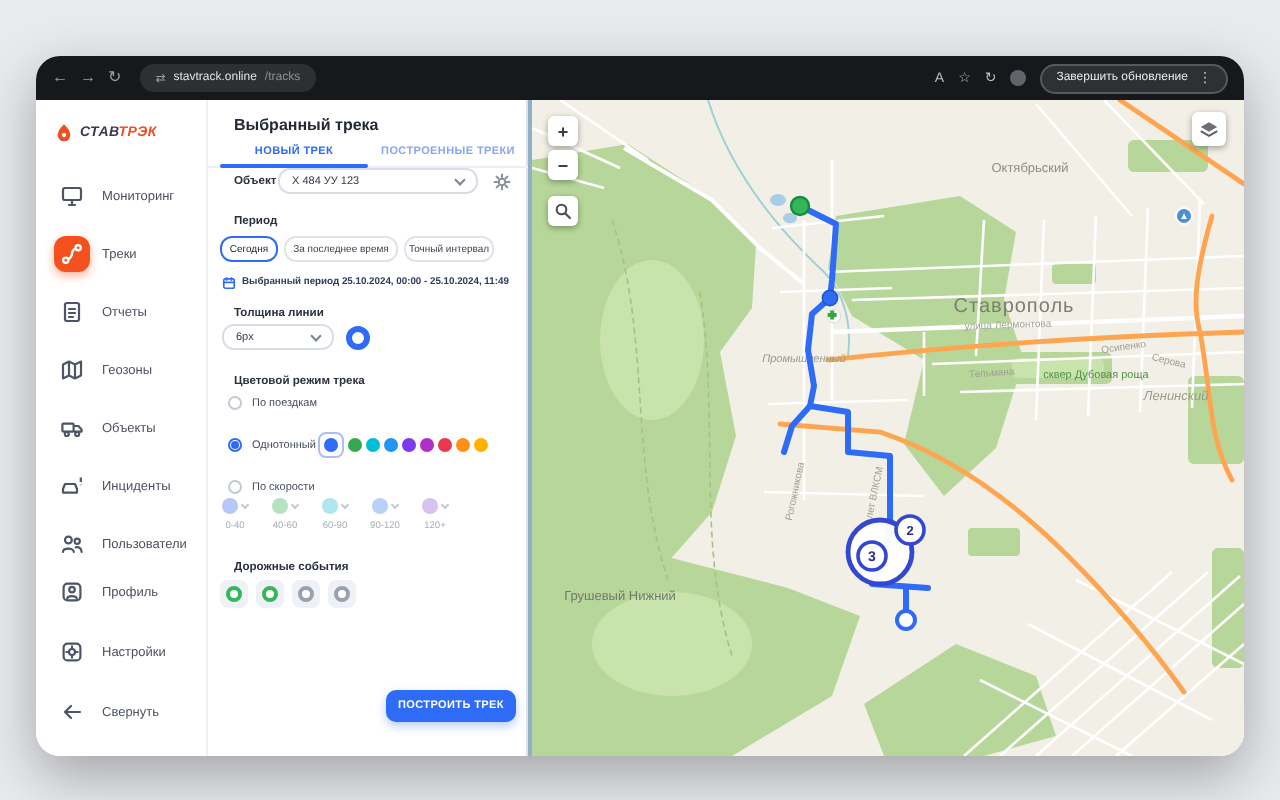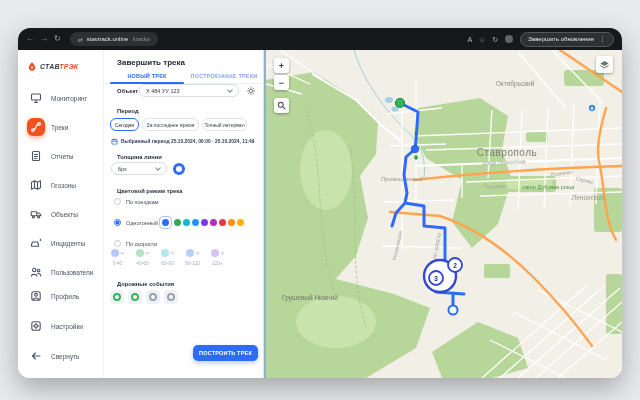--- a/index.html
+++ b/index.html
@@ -237,21 +237,21 @@
               <svg width="12" height="12" viewBox="0 0 12 12" fill="none" stroke="#4c5565" stroke-width="1.1" stroke-linecap="round" stroke-linejoin="round">
                 <path d="M5.5,3 L2.5,6 L5.5,9 M2.5,6 H10"></path>
                 </svg>
             </span>
             <span class="nav-label">Свернуть</span>
           </div>
         </div>
       </aside>
 
       <section class="panel">
-        <div class="p-title">Завершить трека</div>
+        <div class="p-title">Выбранный трека</div>
         <div class="tabs">
           <span class="tab tab1">НОВЫЙ ТРЕК</span>
           <span class="tab tab2">ПОСТРОЕННЫЕ ТРЕКИ</span>
           <span class="tab-underline"></span>
         </div>
 
         <span class="p-label" style="left:13px; top:38px;">Объект</span>
         <div class="select" style="left:35px; top:34px; width:100px; height:13px;">
           <span>Х 484 УУ 123</span>
           <span class="chev"></span>

